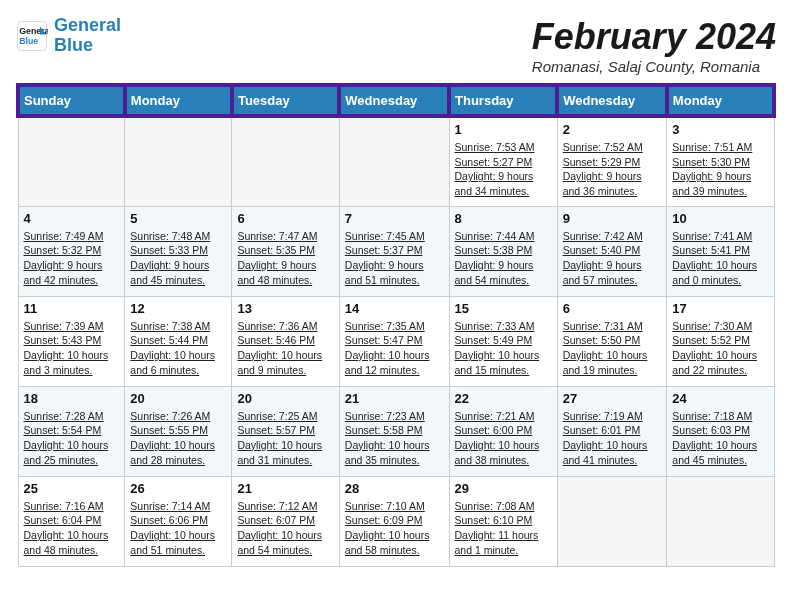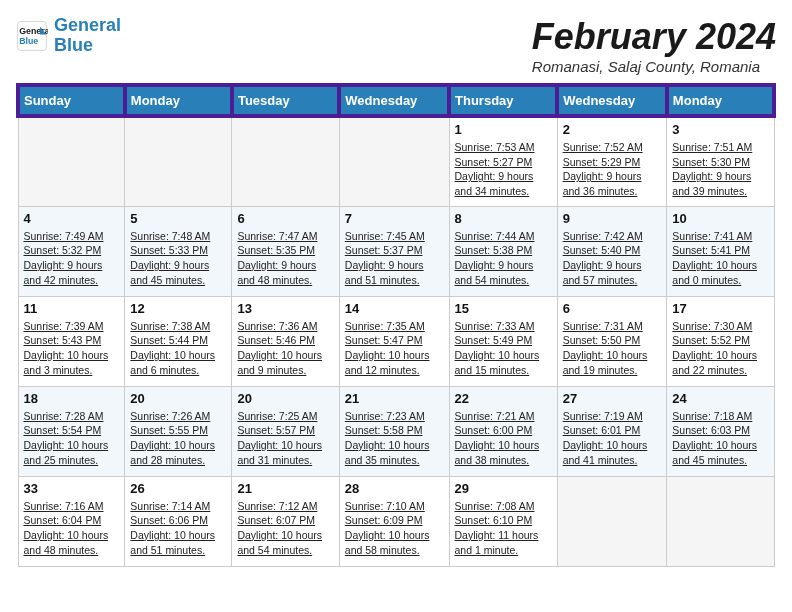--- a/index.html
+++ b/index.html
@@ -233,21 +233,21 @@
           <div class="day-num">27</div>
           <div class="day-detail">Sunrise: 7:19 AM<br>Sunset: 6:01 PM<br>Daylight: 10 hours and 41 minutes.</div>
         </td>
         <td>
           <div class="day-num">24</div>
           <div class="day-detail">Sunrise: 7:18 AM<br>Sunset: 6:03 PM<br>Daylight: 10 hours and 45 minutes.</div>
         </td>
       </tr>
       <tr>
         <td>
-          <div class="day-num">33</div>
+          <div class="day-num">25</div>
           <div class="day-detail">Sunrise: 7:16 AM<br>Sunset: 6:04 PM<br>Daylight: 10 hours and 48 minutes.</div>
         </td>
         <td>
           <div class="day-num">26</div>
           <div class="day-detail">Sunrise: 7:14 AM<br>Sunset: 6:06 PM<br>Daylight: 10 hours and 51 minutes.</div>
         </td>
         <td>
           <div class="day-num">21</div>
           <div class="day-detail">Sunrise: 7:12 AM<br>Sunset: 6:07 PM<br>Daylight: 10 hours and 54 minutes.</div>
         </td>

